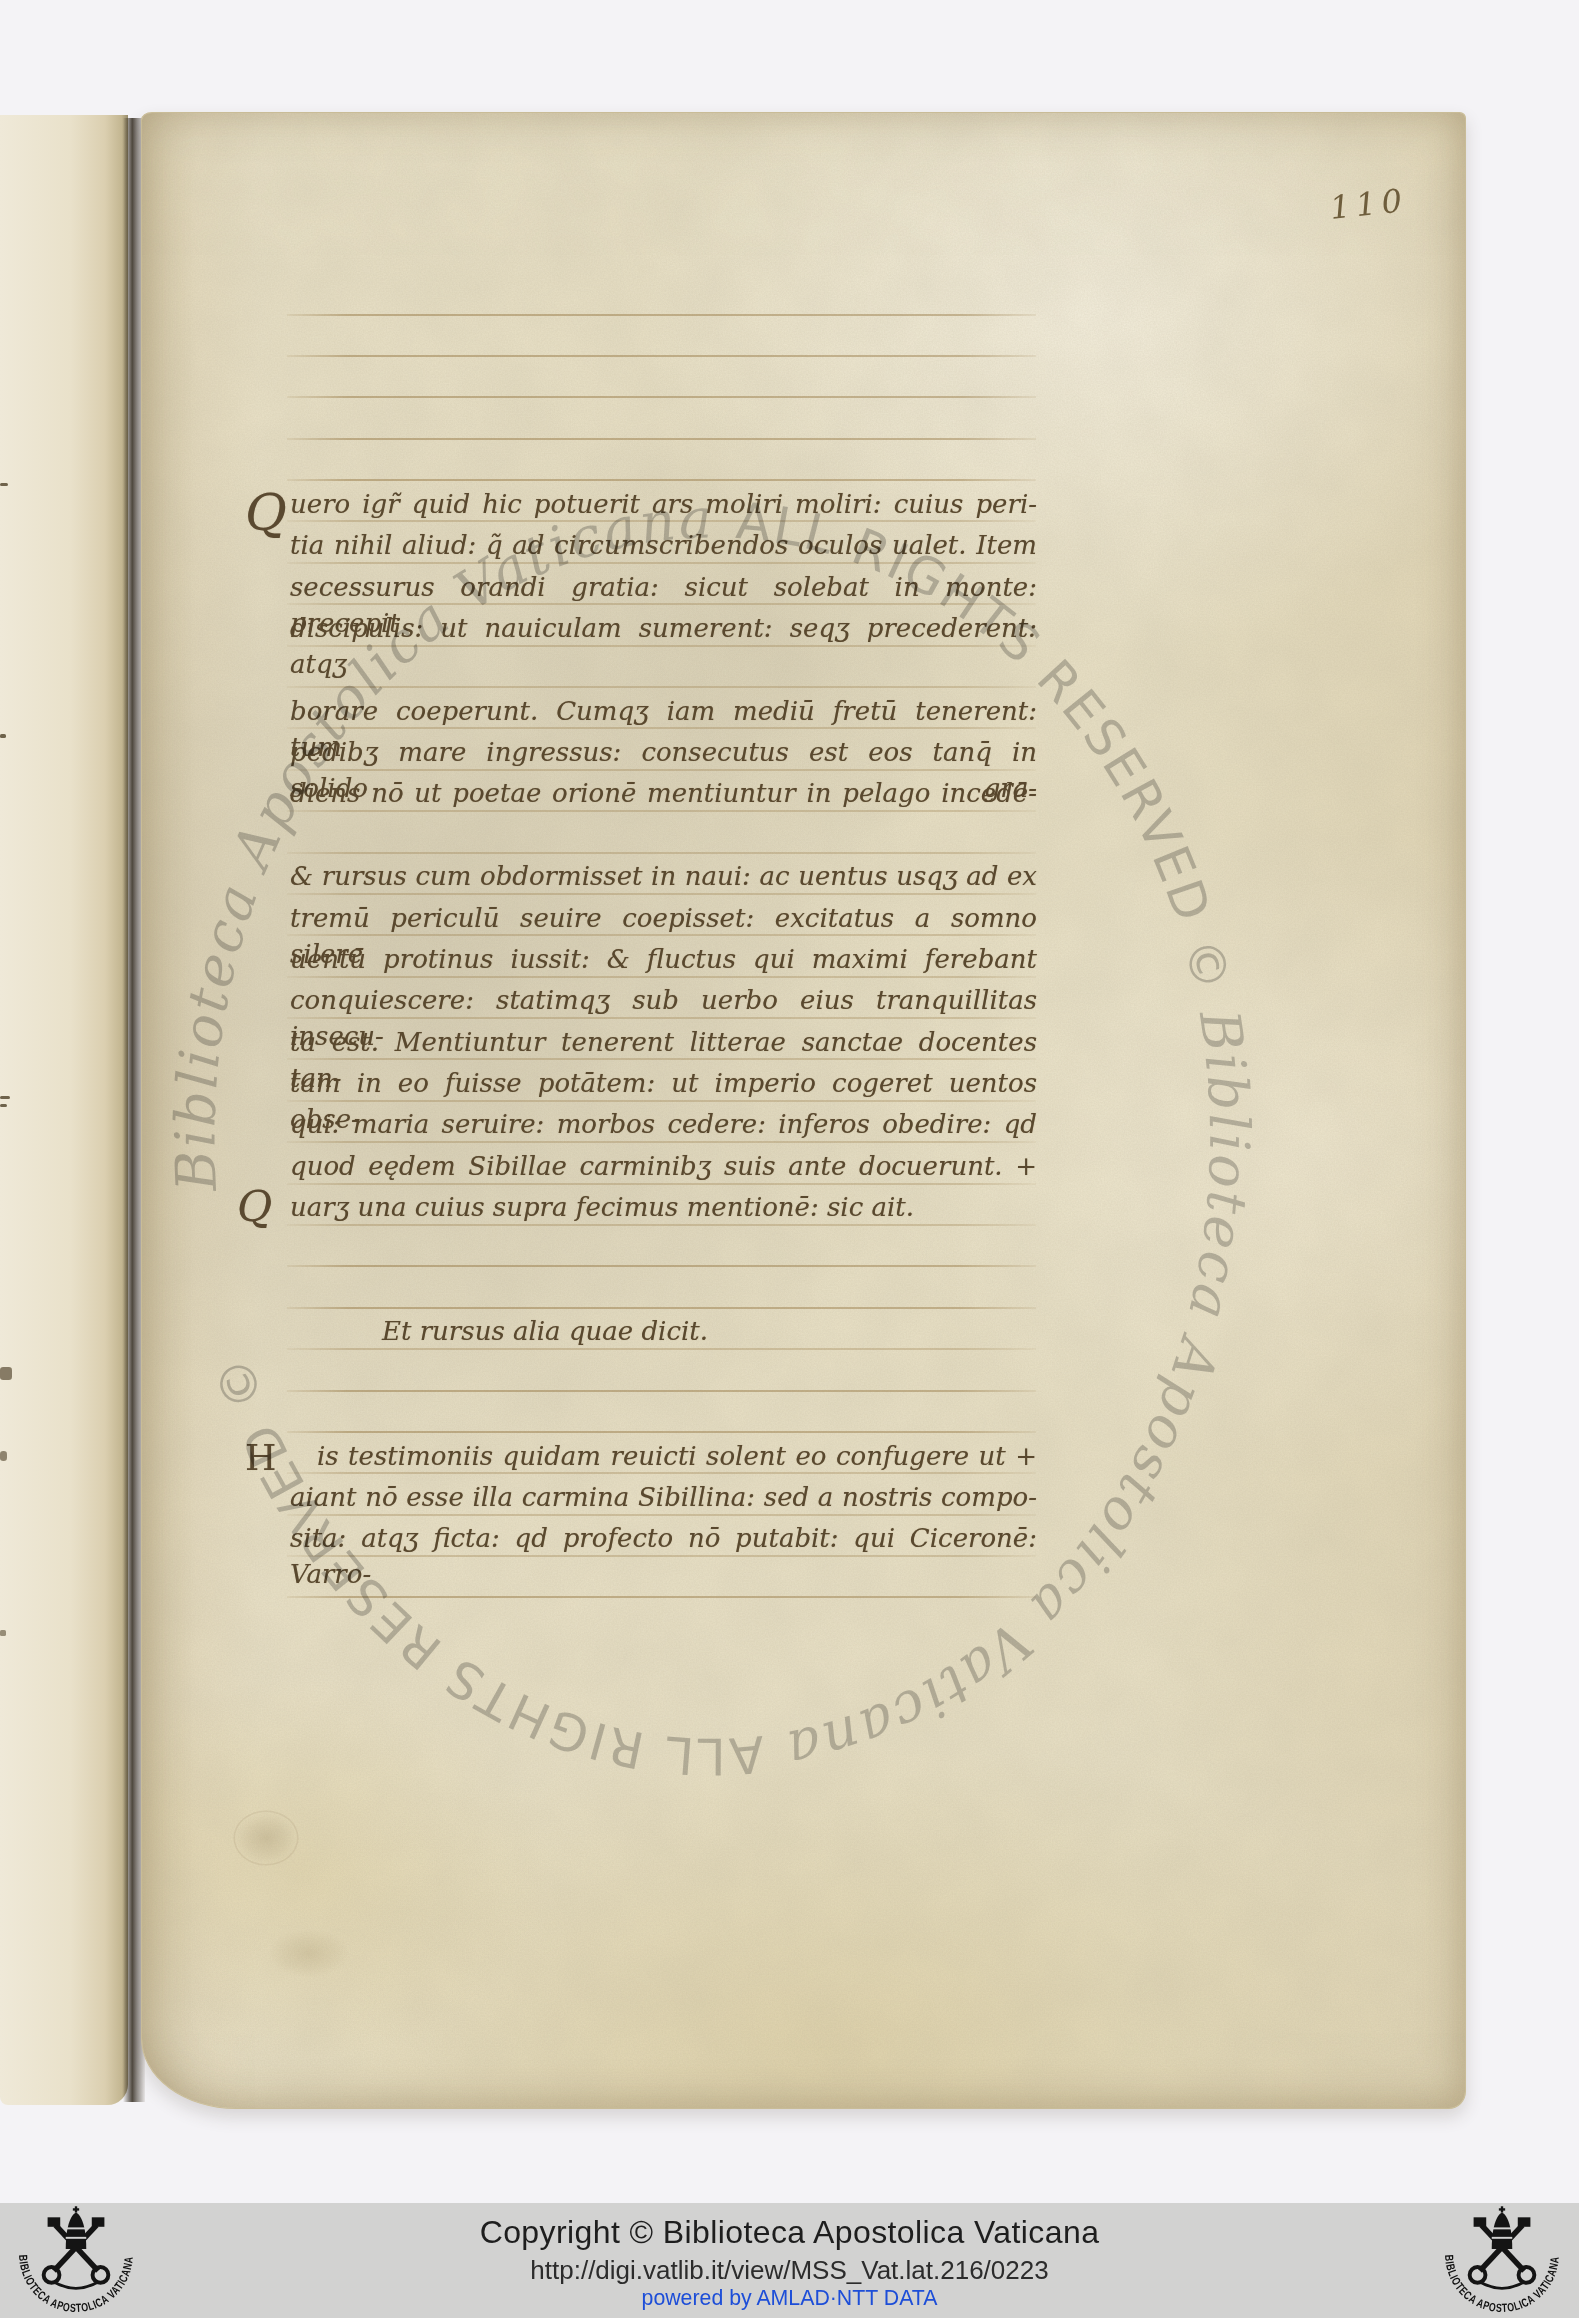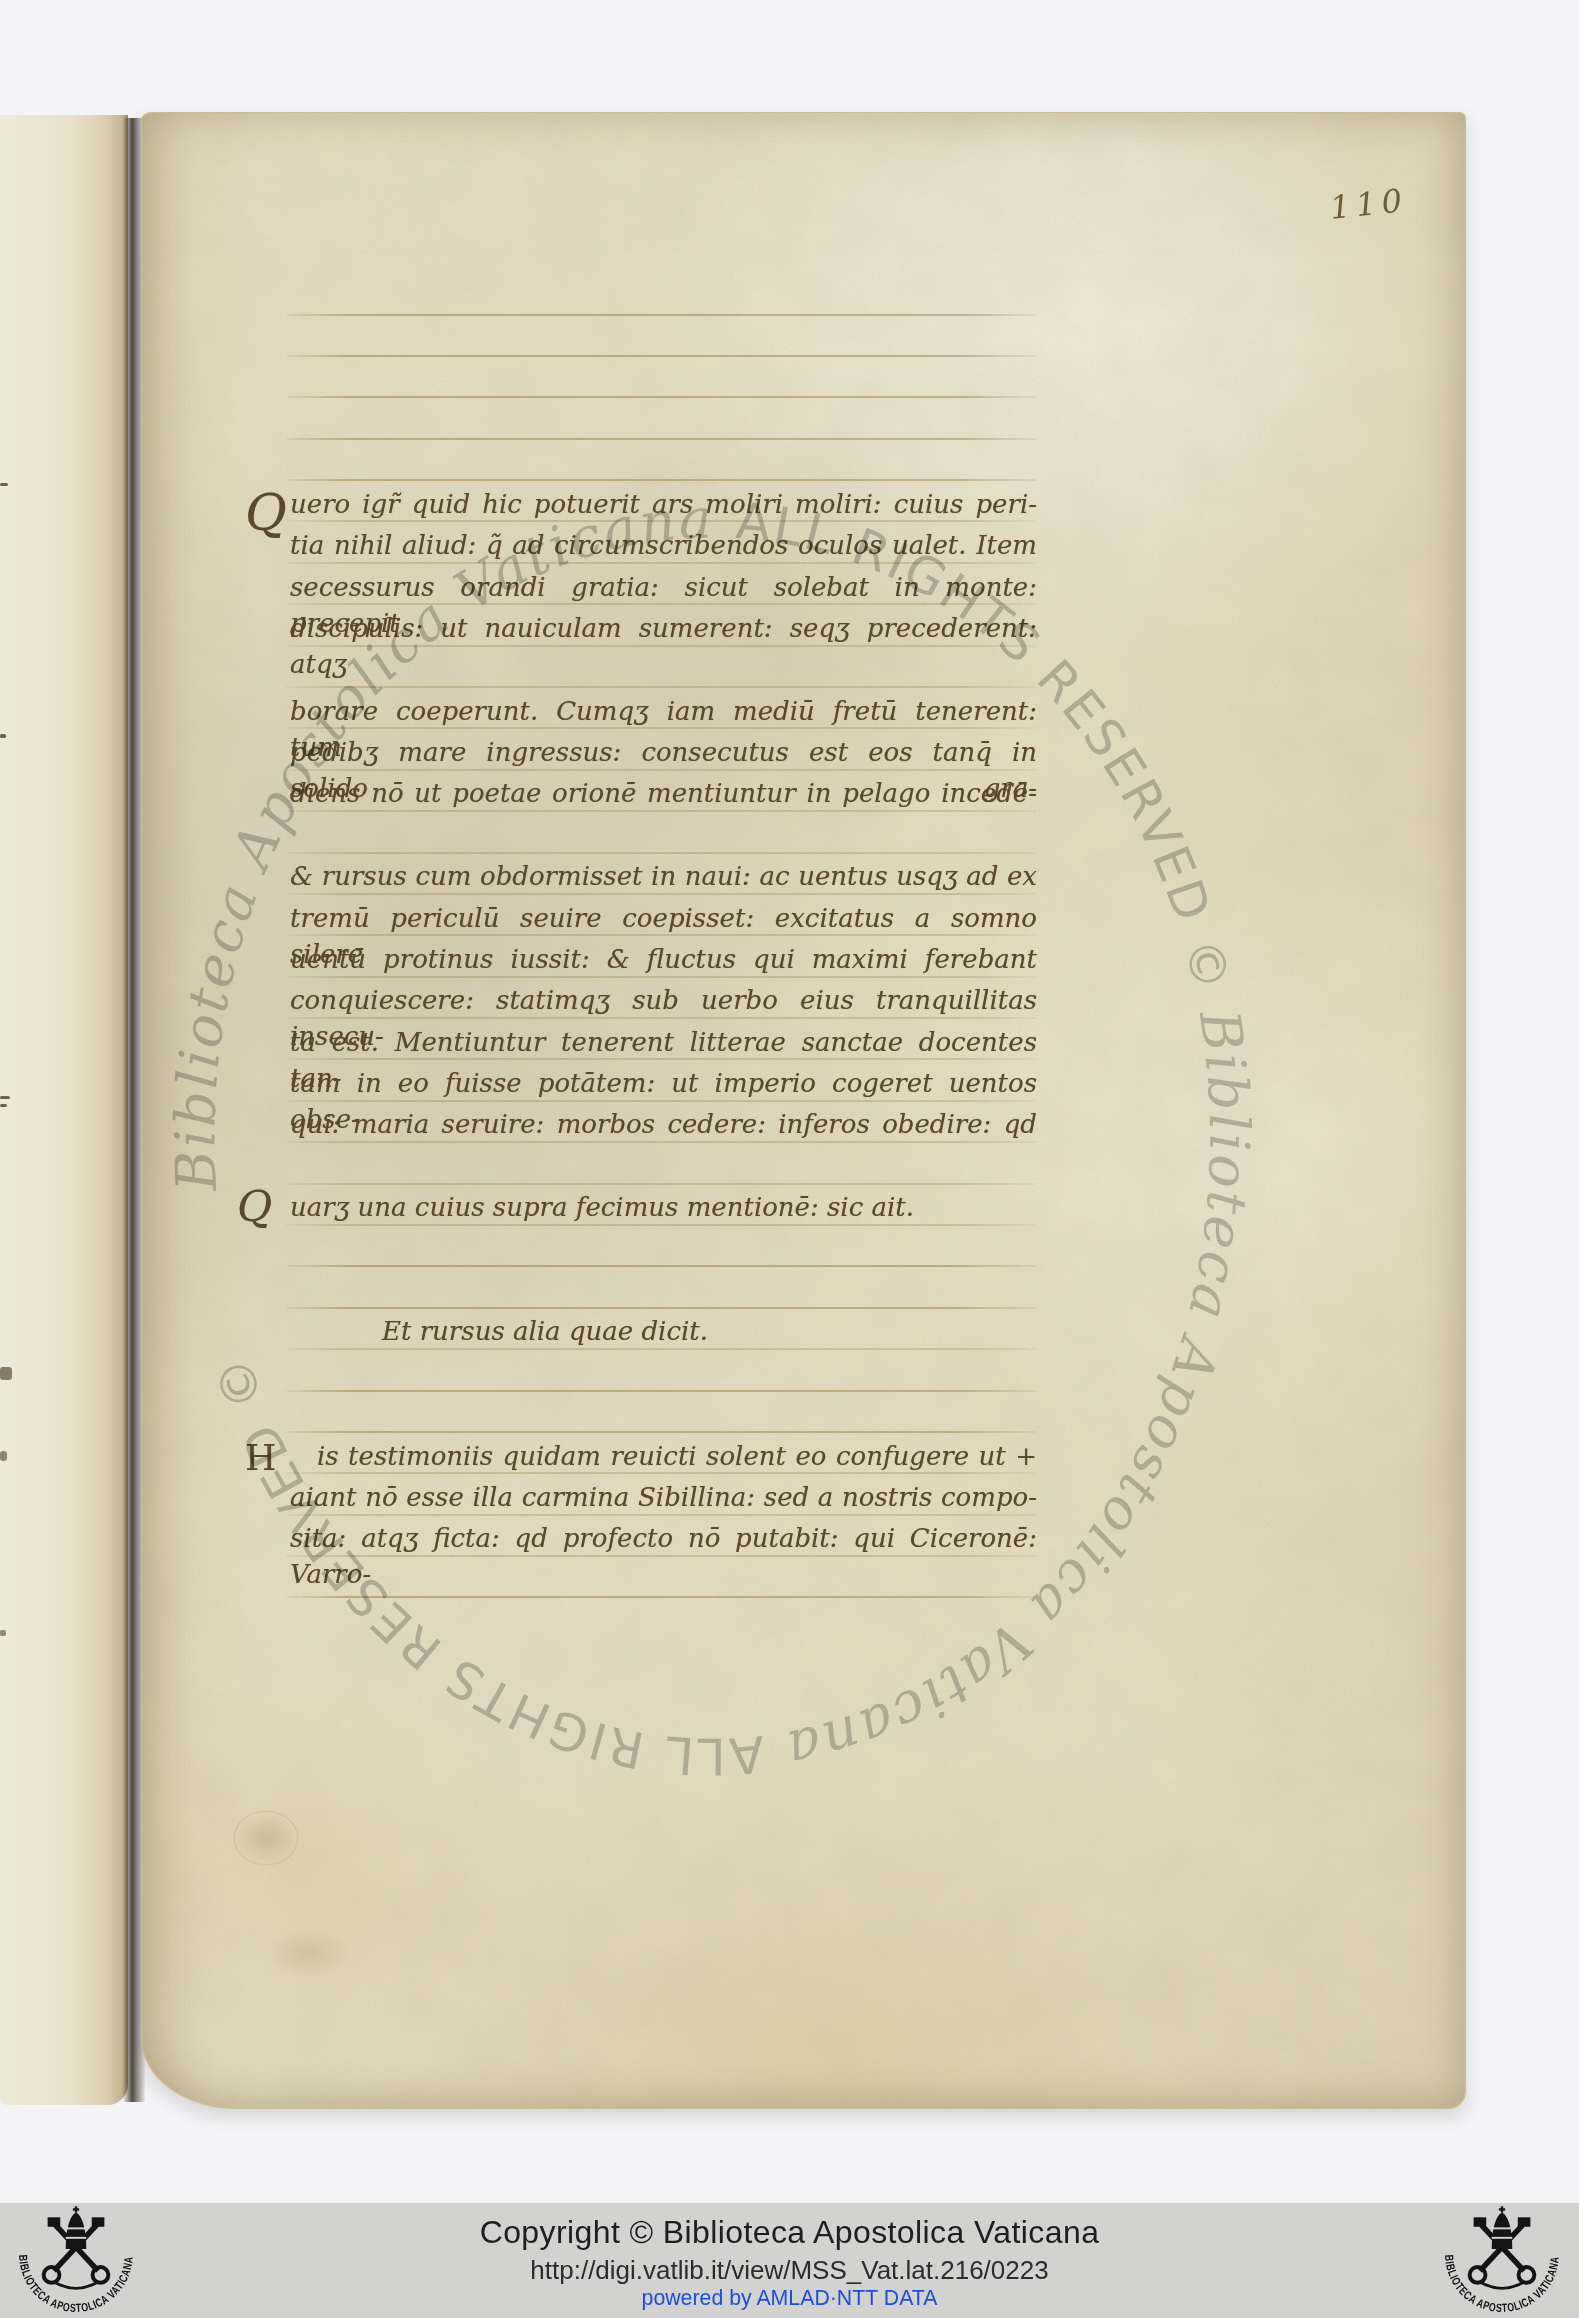--- a/index.html
+++ b/index.html
@@ -143,20 +143,21 @@
       <div class="ms-line just" style="left: 148px; top: 828px; width: 747px;">uentū protinus iussit: &amp; fluctus qui maximi ferebant</div>
       <div class="rule-line" style="left: 145px; top: 904px; width: 749px; opacity: 0.55;"></div>
       <div class="ms-line just" style="left: 148px; top: 869px; width: 747px;">conquiescere: statimqʒ sub uerbo eius tranquillitas insecu-</div>
       <div class="rule-line" style="left: 145px; top: 945px; width: 749px; opacity: 0.55;"></div>
       <div class="ms-line just" style="left: 148px; top: 911px; width: 747px;">ta est. Mentiuntur tenerent litterae sanctae docentes tan-</div>
       <div class="rule-line" style="left: 145px; top: 987px; width: 749px; opacity: 0.55;"></div>
       <div class="ms-line just" style="left: 148px; top: 952px; width: 747px;">tam in eo fuisse potātem: ut imperio cogeret uentos obse-</div>
       <div class="rule-line" style="left: 145px; top: 1028px; width: 749px; opacity: 0.55;"></div>
       <div class="ms-line just" style="left: 148px; top: 993px; width: 747px;">qui: maria seruire: morbos cedere: inferos obedire: qd</div>
       <div class="rule-line" style="left: 145px; top: 1070px; width: 749px; opacity: 0.55;"></div>
+      <div class="ms-line just" style="left: 148px; top: 1035px; width: 747px;">quod eędem Sibillae carminibʒ suis ante docuerunt. +</div>
       <div class="rule-line" style="left: 145px; top: 1111px; width: 749px; opacity: 0.55;"></div>
       <div class="ms-line" style="left: 148px; top: 1076px; width: 747px;">uarʒ una cuius supra fecimus mentionē: sic ait.</div>
       <div class="rule-line" style="left: 145px; top: 1152px; width: 749px; opacity: 0.85;"></div>
       <div class="rule-line" style="left: 145px; top: 1194px; width: 749px; opacity: 0.85;"></div>
       <div class="rule-line" style="left: 145px; top: 1235px; width: 749px; opacity: 0.55;"></div>
       <div class="ms-line" style="left: 240px; top: 1200px; width: 655px;">Et rursus alia quae dicit.</div>
       <div class="rule-line" style="left: 145px; top: 1277px; width: 749px; opacity: 0.85;"></div>
       <div class="rule-line" style="left: 145px; top: 1318px; width: 749px; opacity: 0.85;"></div>
       <div class="rule-line" style="left: 145px; top: 1359px; width: 749px; opacity: 0.55;"></div>
       <div class="ms-line just" style="left: 175px; top: 1325px; width: 720px;">is testimoniis quidam reuicti solent eo confugere ut +</div>

